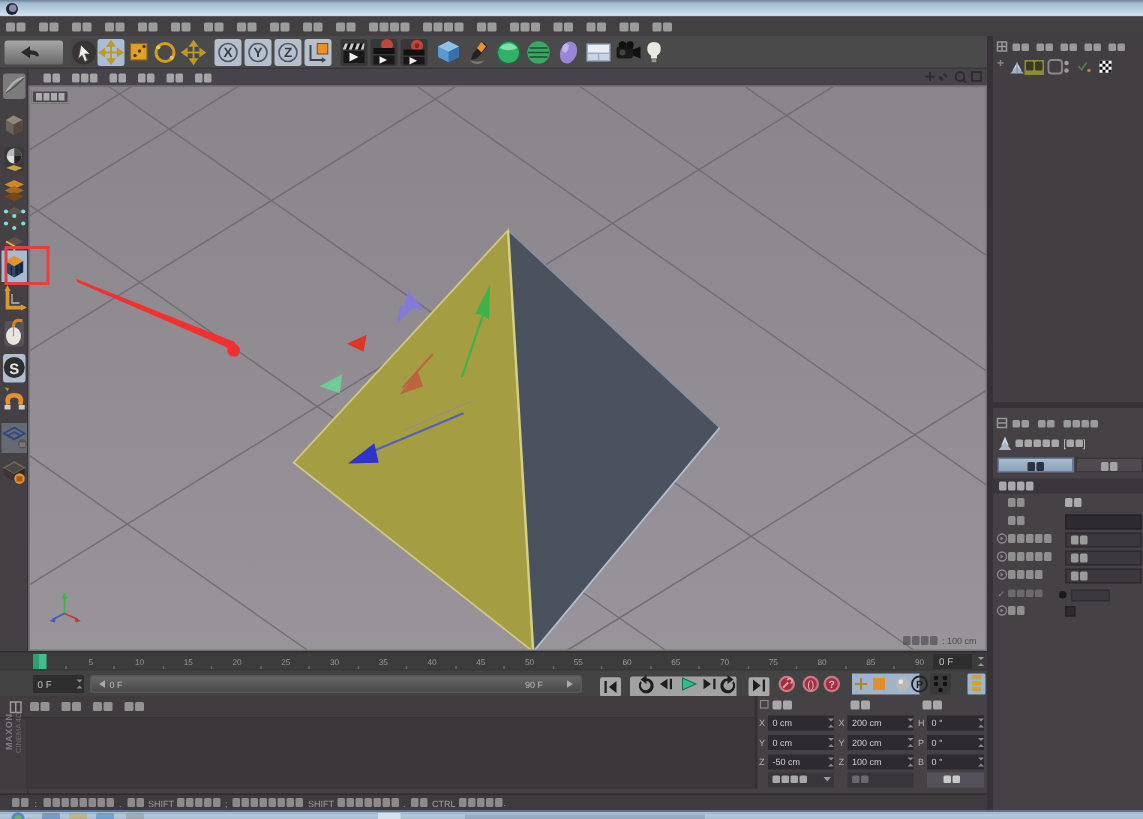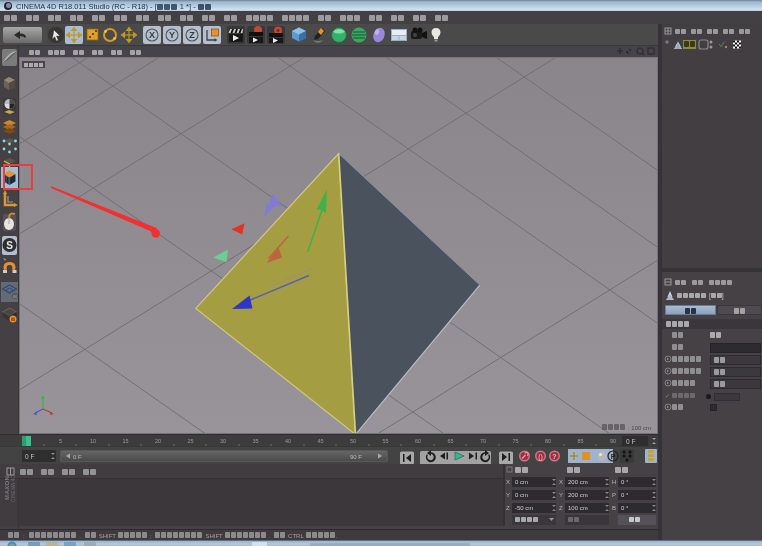--- a/index.html
+++ b/index.html
@@ -7,21 +7,20 @@
 b.b{width:5px;height:5.5px;margin-right:1px;vertical-align:0}
 b.d{width:6px;height:6px;margin-right:1px;vertical-align:-1px}
 .row{white-space:nowrap}
 </style></head>
 <body>
 
 <div class="abs" style="left:0;top:0;width:762px;height:11px;background:linear-gradient(#70809a 0%,#9fb8ce 18%,#b6cce1 55%,#d3e3f1 92%,#9fb4c8 100%)">
   <div class="abs" style="left:4px;top:2px;width:8px;height:8px;border-radius:50%;background:#223;overflow:hidden">
       <div class="abs" style="left:2px;top:1px;width:5px;height:5px;border-radius:50%;background:#88a"></div>
     </div>
-  <div class="abs row" style="left:16px;top:1.5px;font-size:7.5px;color:#1e3048">CINEMA 4D R18.011 Studio (RC - R18) - [<span style="color:#233a52"><b class="d"></b><b class="d"></b><b class="d"></b></span> 1 *] - <b class="d"></b><b class="d"></b></div>
 </div>
 
 <div class="abs row" id="menubar" style="left:0;top:11px;width:762px;height:13px;background:#434043;color:#b2b2b2;font-size:8px;padding:2px 0 0 4px">
 <span style="margin-right:8px"><b class="d"></b><b class="d"></b></span><span style="margin-right:8px"><b class="d"></b><b class="d"></b></span><span style="margin-right:8px"><b class="d"></b><b class="d"></b></span><span style="margin-right:8px"><b class="d"></b><b class="d"></b></span><span style="margin-right:8px"><b class="d"></b><b class="d"></b></span><span style="margin-right:8px"><b class="d"></b><b class="d"></b></span><span style="margin-right:8px"><b class="d"></b><b class="d"></b></span><span style="margin-right:8px"><b class="d"></b><b class="d"></b></span><span style="margin-right:8px"><b class="d"></b><b class="d"></b></span><span style="margin-right:8px"><b class="d"></b><b class="d"></b></span><span style="margin-right:8px"><b class="d"></b><b class="d"></b></span><span style="margin-right:8px"><b class="d"></b><b class="d"></b><b class="d"></b><b class="d"></b></span><span style="margin-right:8px"><b class="d"></b><b class="d"></b><b class="d"></b><b class="d"></b></span><span style="margin-right:8px"><b class="d"></b><b class="d"></b></span><span style="margin-right:8px"><b class="d"></b><b class="d"></b><b class="d"></b></span><span style="margin-right:8px"><b class="d"></b><b class="d"></b></span><span style="margin-right:8px"><b class="d"></b><b class="d"></b></span><span style="margin-right:8px"><b class="d"></b><b class="d"></b></span><span style="margin-right:8px"><b class="d"></b><b class="d"></b></span>
 </div>
 
 <div class="abs" id="toolbar" style="left:0;top:24px;width:762px;height:22px;background:#4a4a4a;border-bottom:1px solid #393939">
 <svg width="762" height="22" style="position:absolute;left:0;top:0">
  <rect x="3" y="3" width="39" height="16" rx="2" fill="url(#gbtn)"></rect>
  <path d="M26 13.5 q0 -4 -6 -4 l0 -2.6 -6 4 6 4 0 -2.6 q4.2 0 3.8 1.2z" fill="#2a2a2a"></path>

